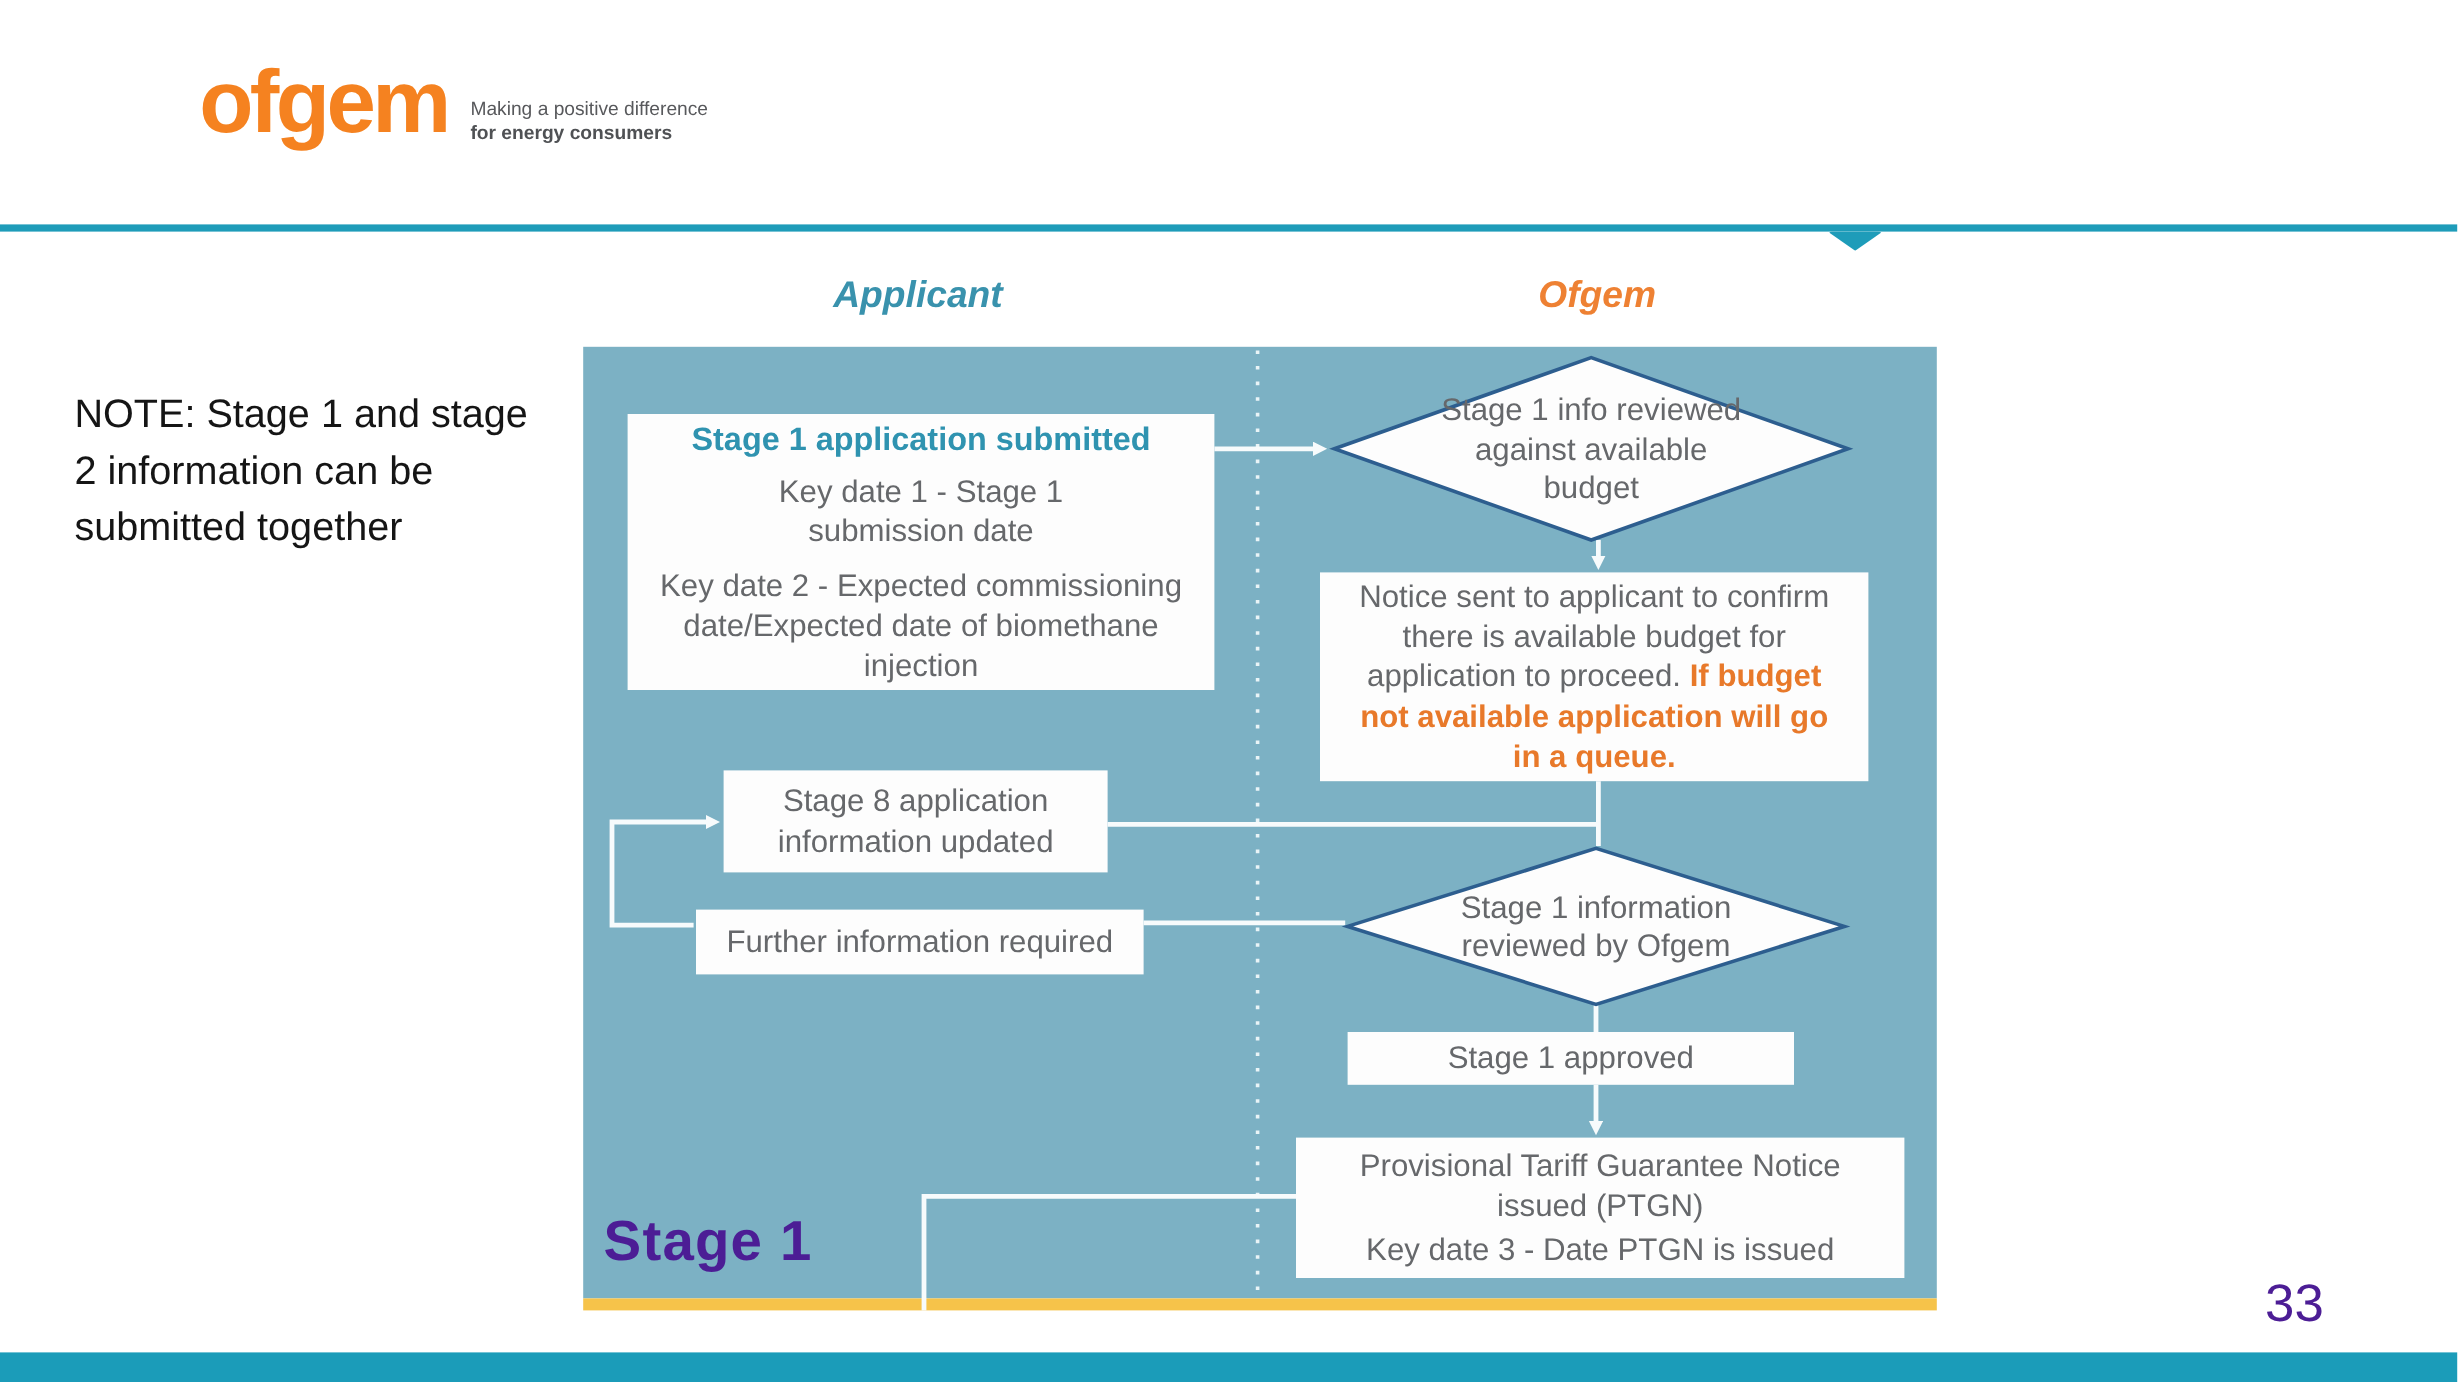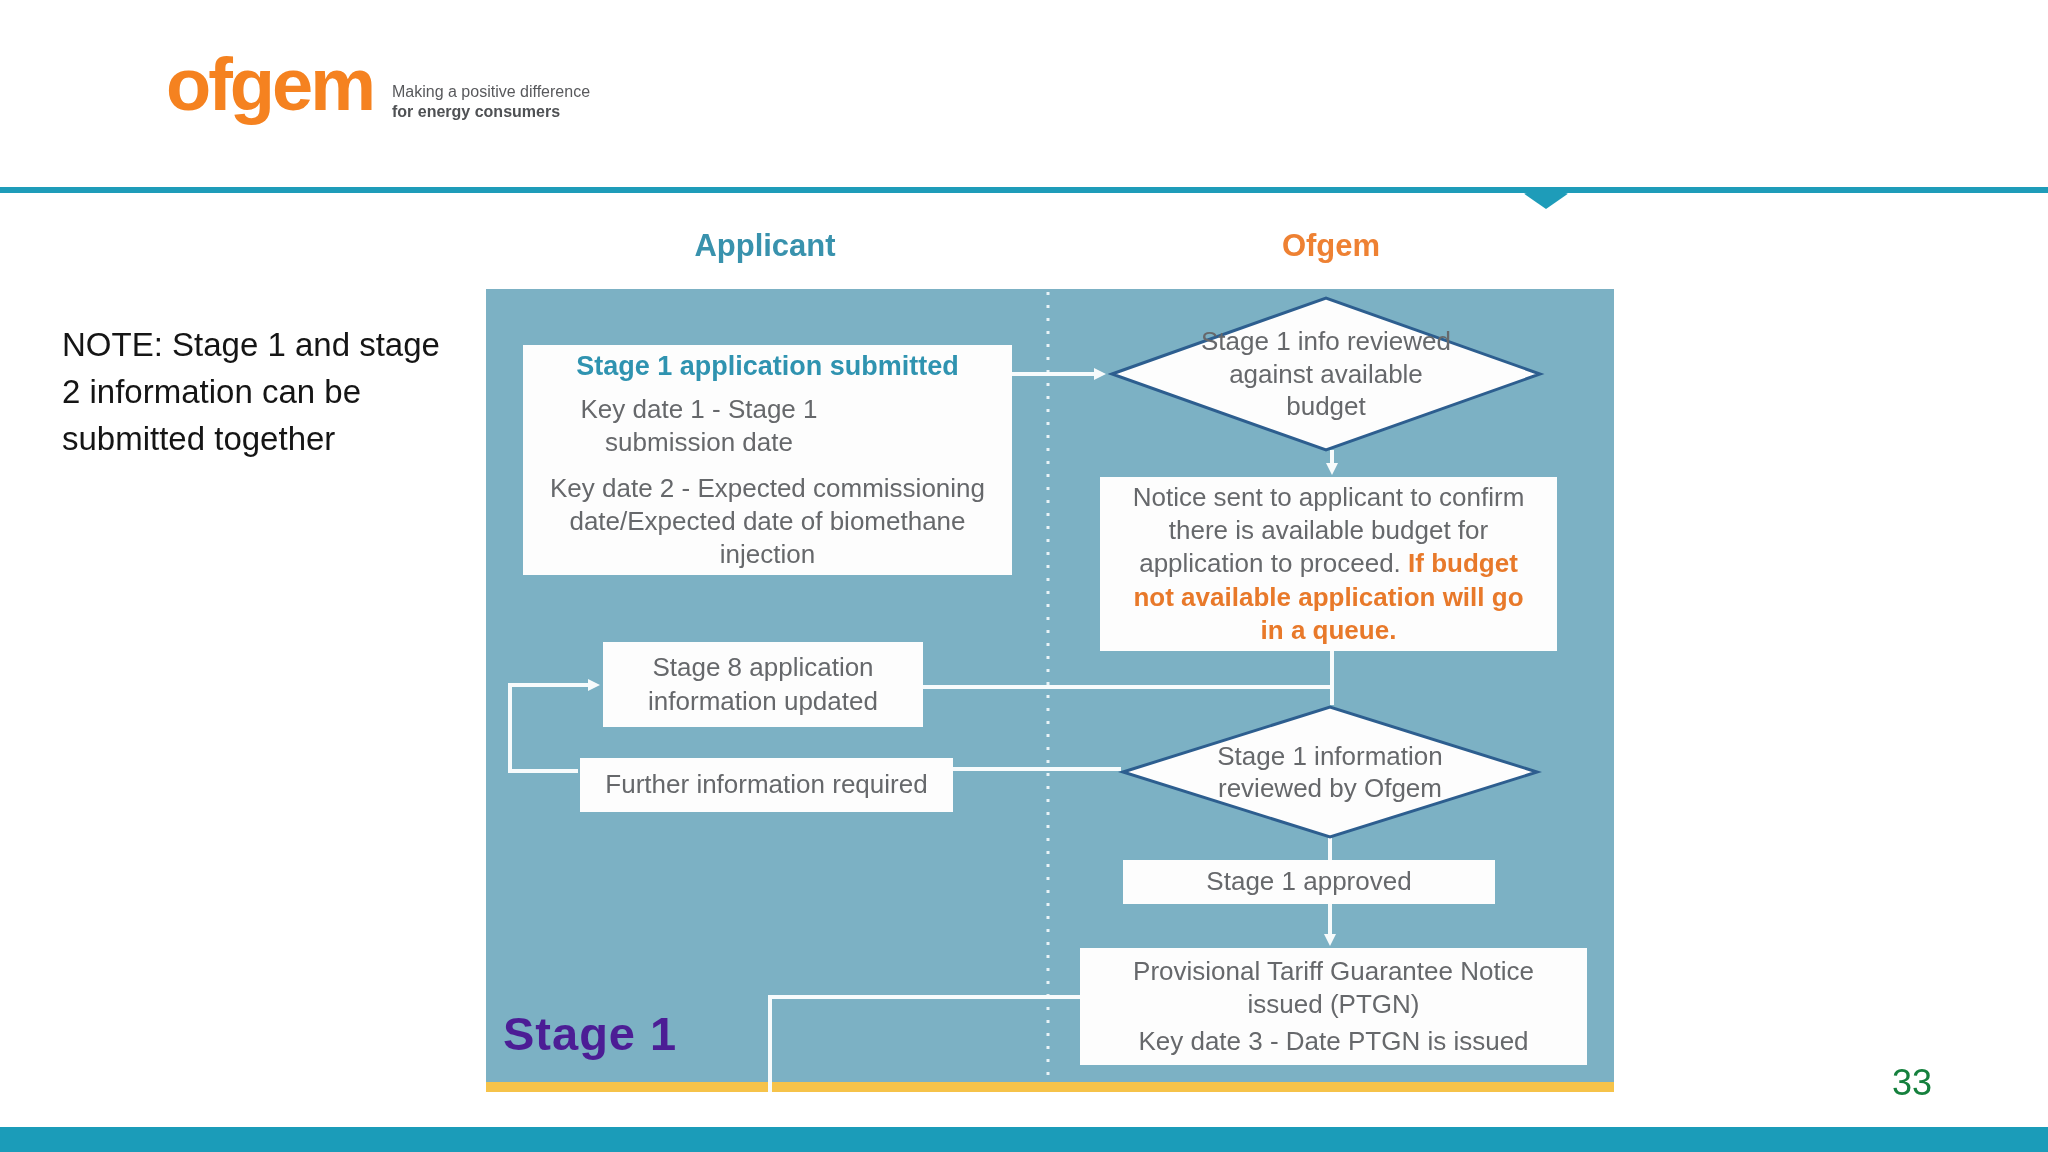--- a/index.html
+++ b/index.html
@@ -14,34 +14,34 @@
   .top-rule{position:absolute;left:0;top:187px;width:2048px;height:6px;background:#1e9cb9;}
   .rule-triangle{position:absolute;left:1523px;top:193px;width:0;height:0;
                  border-left:23px solid transparent;border-right:23px solid transparent;
                  border-top:16px solid #1e9cb9;border-radius:4px;}
 
   
   .note{position:absolute;left:62px;top:322px;width:398px;font-size:33px;line-height:1.42;
         color:#151515;}
 
   
-  .col-header{position:absolute;top:228px;width:250px;text-align:center;font-size:31px;font-weight:bold;}
+  .col-header{position:absolute;top:228px;width:250px;text-align:center;font-size:31px;font-weight:bold;font-style:italic;}
   .col-header.applicant{left:640px;color:#3992ad;}
   .col-header.ofgem{left:1206px;color:#ee8133;}
 
   
   .panel{position:absolute;left:486px;top:289px;width:1128px;height:793px;background:#7cb1c4;}
   .yellow-bar{position:absolute;left:486px;top:1082px;width:1128px;height:10px;background:#f6c34a;}
 
   
   .wires{position:absolute;left:0;top:0;width:2048px;height:1152px;pointer-events:none;}
 
   
   .fbox{position:absolute;background:#fdfdfd;color:#66686b;font-size:26px;line-height:1.28;
-        text-align:center;display:flex;flex-direction:column;justify-content:center;
+        text-align:center;display:flex;flex-direction:column;justify-content:center;align-items:center;
         box-sizing:border-box;}
   .box-submitted{left:523px;top:345px;width:489px;height:230px;padding:14px 16px;}
   .box-submitted .title{color:#2f93b0;font-weight:bold;font-size:27px;margin-bottom:10px;}
   .box-submitted .kd1{max-width:320px;margin-bottom:12px;}
   .box-notice{left:1100px;top:477px;width:457px;height:174px;padding:8px 24px;}
   .box-notice .orange{color:#e8792a;font-weight:bold;}
   .box-updated{left:603px;top:642px;width:320px;height:85px;padding:6px 14px;}
   .box-further{left:580px;top:758px;width:373px;height:54px;padding:4px 10px;}
   .box-approved{left:1123px;top:860px;width:372px;height:44px;padding:2px 10px;}
   .box-ptgn{left:1080px;top:948px;width:507px;height:117px;padding:6px 16px;}
@@ -50,21 +50,21 @@
   
   .dtext{position:absolute;color:#66686b;font-size:26px;line-height:1.25;text-align:center;
          display:flex;align-items:center;justify-content:center;}
   .dtext.d1{left:1186px;top:312px;width:280px;height:124px;}
   .dtext.d2{left:1175px;top:723px;width:310px;height:98px;}
 
   .stage-label{position:absolute;left:503px;top:1006px;font-size:47px;font-weight:bold;
                color:#4c1d95;letter-spacing:1px;}
 
   .page-number{position:absolute;left:1872px;top:1062px;width:80px;text-align:center;
-               font-size:36px;color:#15803d;}
+               font-size:44px;color:#4c1d95;}
   .footer-bar{position:absolute;left:0;top:1127px;width:2048px;height:25px;background:#1b9cb9;}
 </style>
 </head>
 <body>
 
 <div class="slide">
 
   <div class="logo-wordmark">ofgem</div>
   <div class="tagline">
     <div>Making a positive difference</div>

